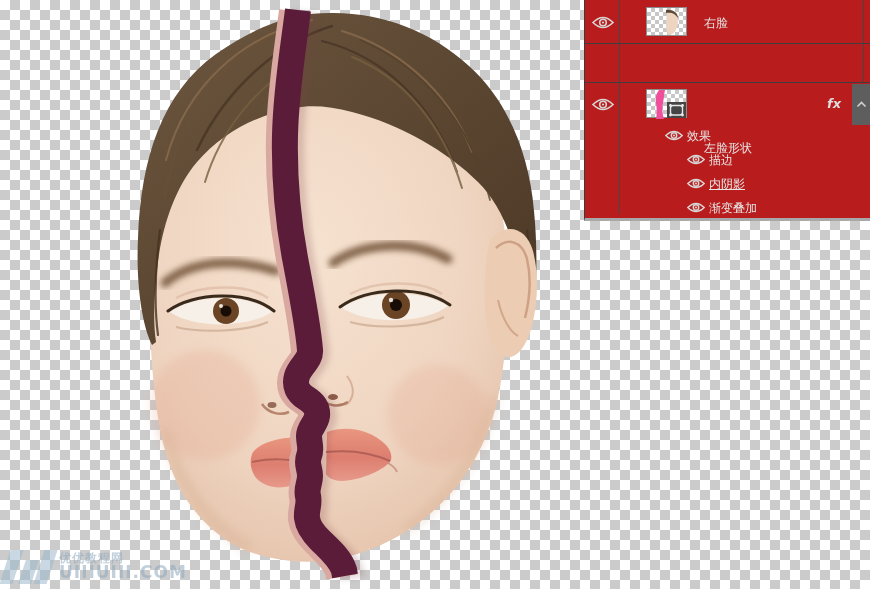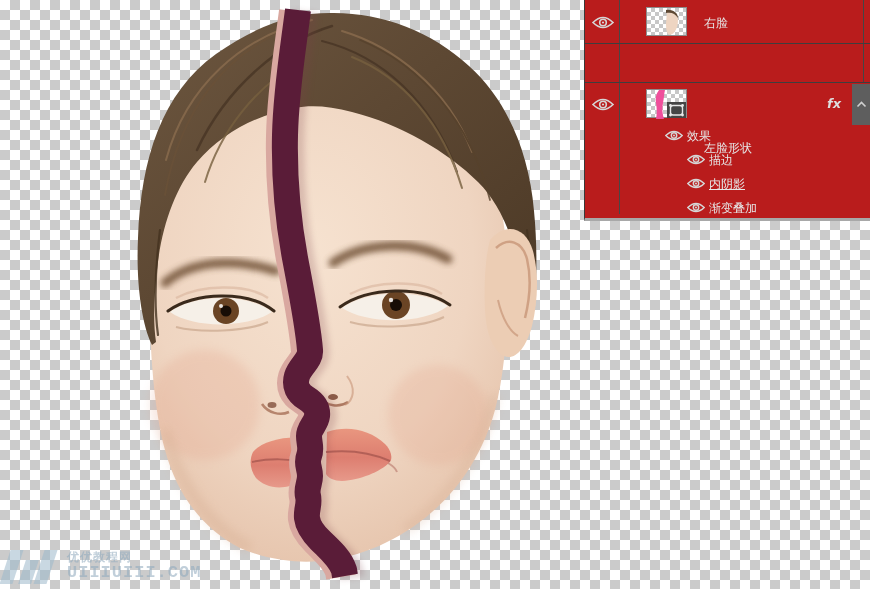--- a/index.html
+++ b/index.html
@@ -8,22 +8,22 @@
 
   
   .canvas {
     position:absolute; inset:0;
     background: repeating-conic-gradient(#cbcbcb 0% 25%, #ffffff 0% 50%) 0 0 / 20px 20px;
   }
   .face-svg { position:absolute; left:0; top:0; }
 
   
   .watermark {
-    position:absolute; left:5px; bottom:5px; display:flex; align-items:center; gap:15px;
-    opacity:.55; pointer-events:none;font-family:Liberation Mono, monospace;
+    position:absolute; left:5px; bottom:5px; display:flex; align-items:center; gap:7px;
+    opacity:.55; pointer-events:none;
   }
   .wm-logo { display:flex; gap:4px; }
   .wm-bar { width:13px; height:34px; background:#9db9cc; transform:skewX(-18deg); }
   .wm-bar.short { height:24px; align-self:flex-end; }
   .wm-text { color:#8fa9bd; line-height:1.05; }
   .wm-line1 { font-size:12px; letter-spacing:1px; font-weight:bold; }
   .wm-line2 { font-size:17px; font-weight:bold; letter-spacing:1px; }
 
   
   .layers-panel {

